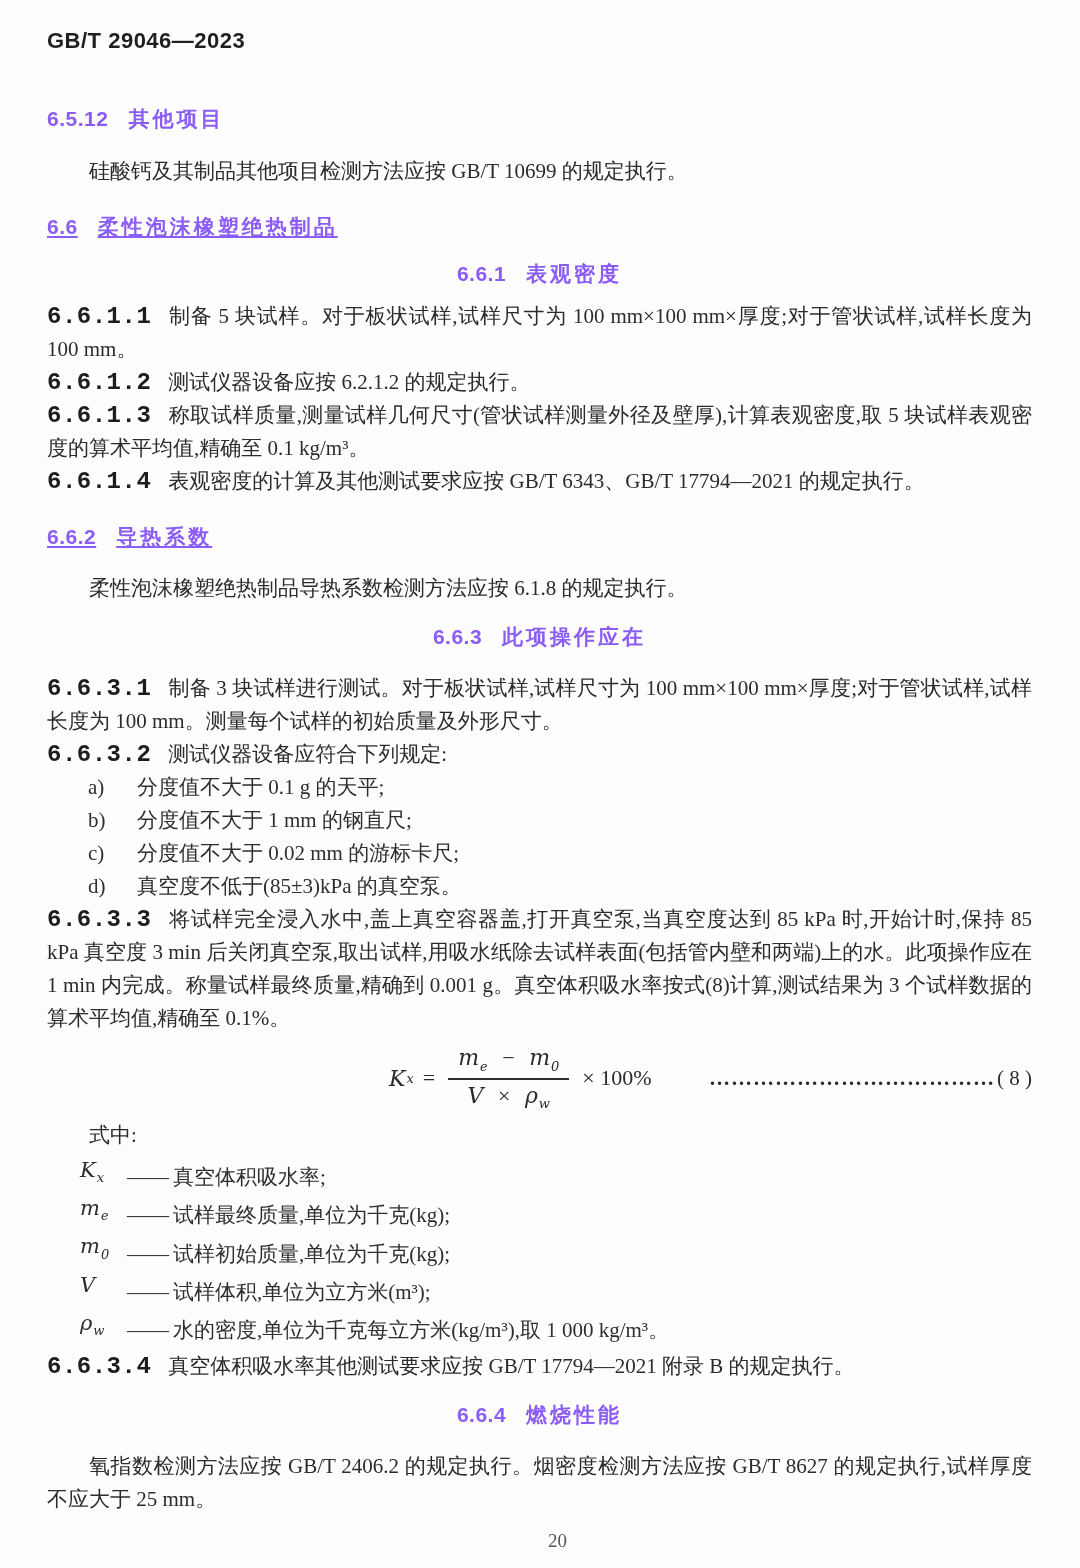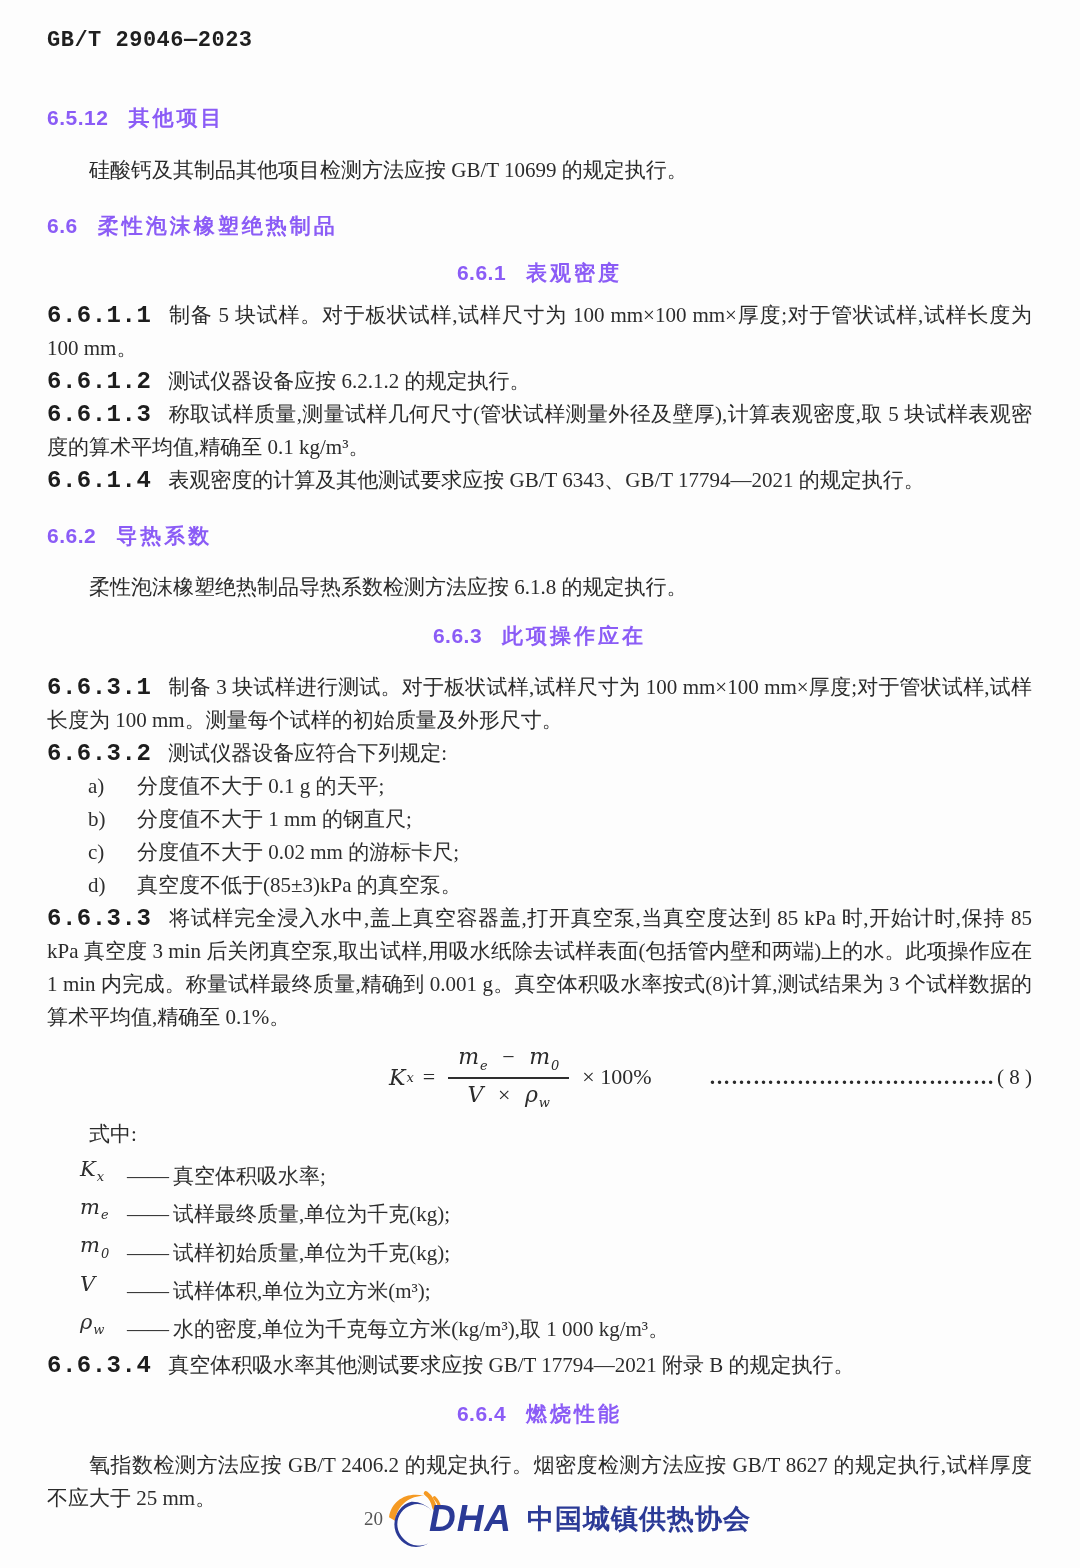--- a/index.html
+++ b/index.html
@@ -9,21 +9,21 @@
     width:1080px; height:1568px;
     margin:0 auto;
     background:#fdfdfd;
     color:#2e2e2e;
     font-family:"Liberation Serif","DejaVu Serif",serif;
     overflow:hidden;
   }
   .page { padding:28px 48px 0 47px; }
 
   .doc-code {
-    font-family:Liberation Mono, monospace;
+    font-family:Liberation Sans, sans-serif;
     font-weight:bold; font-size:22px; color:#1f1f1f;
     letter-spacing:0.5px;
   }
 
   .sec-head {
     display:flex; align-items:baseline;
     font-weight:bold; color:#8b5cf6;
     font-size:21px; line-height:30px;
     font-family:"Liberation Sans","DejaVu Sans",sans-serif;
   }
@@ -38,21 +38,21 @@
   .para.indent { text-indent:42px; }
   .p-num {
     font-family:Liberation Mono, monospace;
     font-weight:bold; color:#1d1d1d; font-size:24px;
     margin-right:17px; letter-spacing:0.5px;
   }
 
   
   .mt-head1 { margin-top:50px; }
   .mt-para  { margin-top:21px; }
-  .mt-head  { margin-top:24px; }
+  .mt-head  { margin-top:24px;text-decoration:underline; }
   .mt-head2 { margin-top:17px;justify-content:center; }
   .mt-body  { margin-top:11px; }
   .mt-sm    { margin-top:20px; }
 
   .list { margin-left:41px; }
   .list-row { display:flex; font-size:21px; line-height:33px; }
   .list-label { width:49px; flex:0 0 49px; }
 
   
   .formula-row {
@@ -231,27 +231,14 @@
     <div class="sec-head mt-head2">
       <span class="h-num">6.6.4</span>
       <span class="h-title">燃烧性能</span>
     </div>
     <p class="para indent mt-sm">氧指数检测方法应按 GB/T 2406.2 的规定执行。烟密度检测方法应按 GB/T 8627 的规定执行,试样厚度不应大于 25 mm。</p>
 
   </div>
 
   <div class="footer">
     <span class="page-num">20</span>
-    <div class="logo">
-      <svg width="60" height="66" viewBox="0 0 70 76" aria-hidden="true">
-
-        <path d="M 7,36 C 10,16 28,6 48,11 C 32,11 17,21 14,40 Z" fill="#f59a23"></path>
-        <path d="M 50,8 q 8,6 10,17" stroke="#f59a23" stroke-width="5" fill="none" stroke-linecap="round"></path>
-        <path d="M 60,13 q 5,5 6,11" stroke="#f59a23" stroke-width="3.5" fill="none" stroke-linecap="round"></path>
-
-        <path d="M 56,28 A 23,23 0 1 0 56,64 A 28,28 0 0 1 33,70 A 27,27 0 0 1 33,18 A 29,29 0 0 1 56,28 Z" fill="#2b3a96"></path>
-        <path d="M 56,28 A 20,20 0 0 0 33,22 A 23,23 0 0 0 33,66 A 22,22 0 0 0 56,64 A 18,18 0 0 1 56,28 Z" fill="#fdfdfd"></path>
-      </svg>
-      <span class="logo-acronym">DHA</span>
-      <span class="logo-name">中国城镇供热协会</span>
-    </div>
   </div>
 </div>
 
 </body></html>

